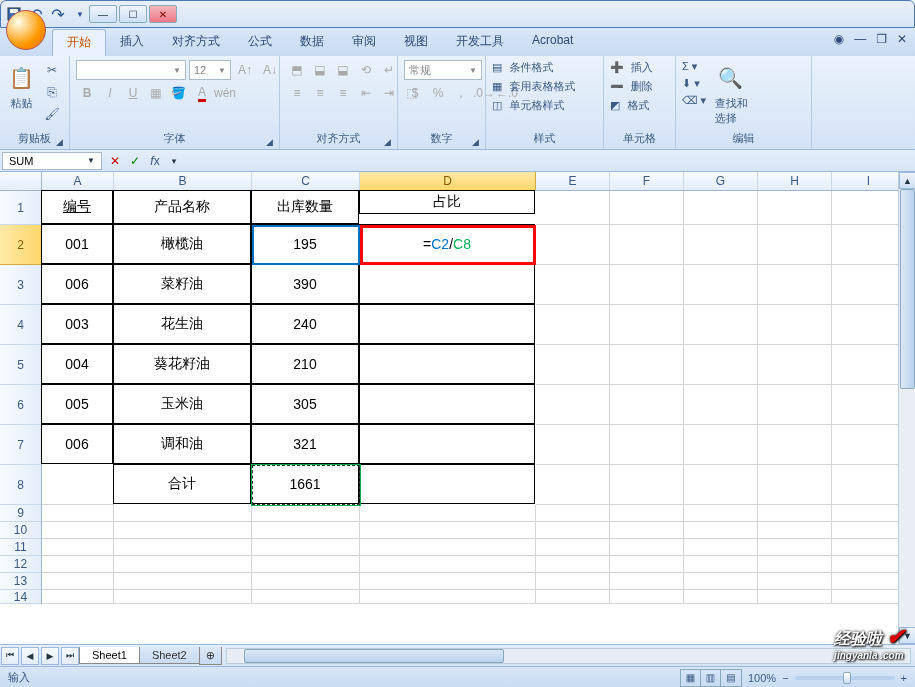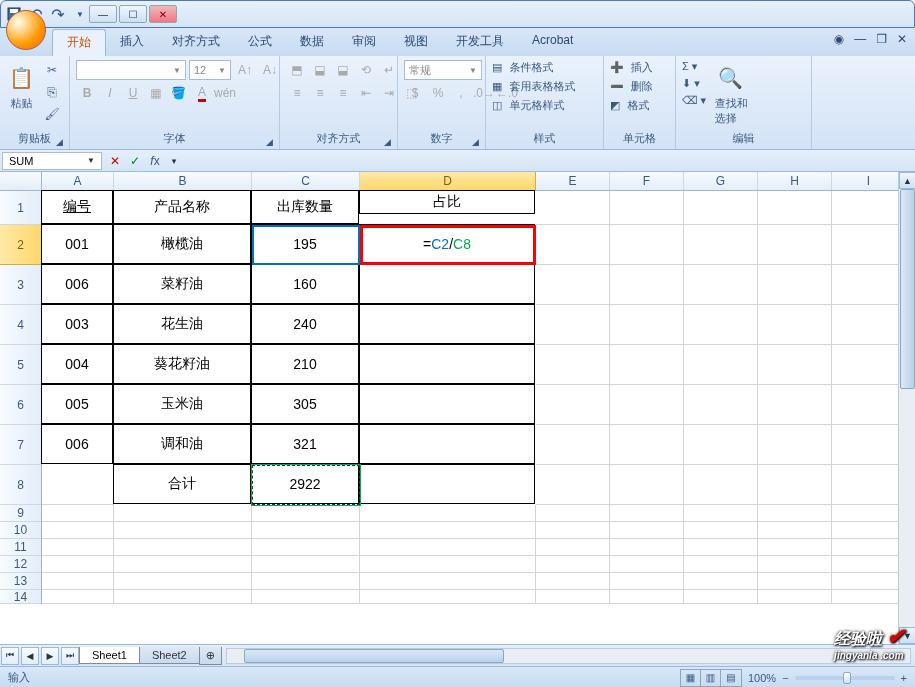--- a/index.html
+++ b/index.html
@@ -317,21 +317,21 @@
         <span style="color: rgb(0, 0, 0);">/</span>
         <span style="color: rgb(0, 176, 80);">C8</span>
       </div>
       <div class="gcell" style="left: 494px; top: 34px; width: 74px; height: 40px;"></div>
       <div class="gcell" style="left: 568px; top: 34px; width: 74px; height: 40px;"></div>
       <div class="gcell" style="left: 642px; top: 34px; width: 74px; height: 40px;"></div>
       <div class="gcell" style="left: 716px; top: 34px; width: 74px; height: 40px;"></div>
       <div class="gcell" style="left: 790px; top: 34px; width: 74px; height: 40px;"></div>
       <div class="gcell b" style="left: 0px; top: 74px; width: 72px; height: 40px;">006</div>
       <div class="gcell b" style="left: 72px; top: 74px; width: 138px; height: 40px;">菜籽油</div>
-      <div class="gcell b" style="left: 210px; top: 74px; width: 108px; height: 40px;">160</div>
+      <div class="gcell b" style="left: 210px; top: 74px; width: 108px; height: 40px;">390</div>
       <div class="gcell b" style="left: 318px; top: 74px; width: 176px; height: 40px;"></div>
       <div class="gcell" style="left: 494px; top: 74px; width: 74px; height: 40px;"></div>
       <div class="gcell" style="left: 568px; top: 74px; width: 74px; height: 40px;"></div>
       <div class="gcell" style="left: 642px; top: 74px; width: 74px; height: 40px;"></div>
       <div class="gcell" style="left: 716px; top: 74px; width: 74px; height: 40px;"></div>
       <div class="gcell" style="left: 790px; top: 74px; width: 74px; height: 40px;"></div>
       <div class="gcell b" style="left: 0px; top: 114px; width: 72px; height: 40px;">003</div>
       <div class="gcell b" style="left: 72px; top: 114px; width: 138px; height: 40px;">花生油</div>
       <div class="gcell b" style="left: 210px; top: 114px; width: 108px; height: 40px;">240</div>
       <div class="gcell b" style="left: 318px; top: 114px; width: 176px; height: 40px;"></div>
@@ -362,21 +362,21 @@
       <div class="gcell b" style="left: 72px; top: 234px; width: 138px; height: 40px;">调和油</div>
       <div class="gcell b" style="left: 210px; top: 234px; width: 108px; height: 40px;">321</div>
       <div class="gcell b" style="left: 318px; top: 234px; width: 176px; height: 40px;"></div>
       <div class="gcell" style="left: 494px; top: 234px; width: 74px; height: 40px;"></div>
       <div class="gcell" style="left: 568px; top: 234px; width: 74px; height: 40px;"></div>
       <div class="gcell" style="left: 642px; top: 234px; width: 74px; height: 40px;"></div>
       <div class="gcell" style="left: 716px; top: 234px; width: 74px; height: 40px;"></div>
       <div class="gcell" style="left: 790px; top: 234px; width: 74px; height: 40px;"></div>
       <div class="gcell" style="left: 0px; top: 274px; width: 72px; height: 40px;"></div>
       <div class="gcell b" style="left: 72px; top: 274px; width: 138px; height: 40px;">合计</div>
-      <div class="gcell b" style="left: 210px; top: 274px; width: 108px; height: 40px;">2922</div>
+      <div class="gcell b" style="left: 210px; top: 274px; width: 108px; height: 40px;">1661</div>
       <div class="gcell b" style="left: 318px; top: 274px; width: 176px; height: 40px;"></div>
       <div class="gcell" style="left: 494px; top: 274px; width: 74px; height: 40px;"></div>
       <div class="gcell" style="left: 568px; top: 274px; width: 74px; height: 40px;"></div>
       <div class="gcell" style="left: 642px; top: 274px; width: 74px; height: 40px;"></div>
       <div class="gcell" style="left: 716px; top: 274px; width: 74px; height: 40px;"></div>
       <div class="gcell" style="left: 790px; top: 274px; width: 74px; height: 40px;"></div>
       <div class="gcell" style="left: 0px; top: 314px; width: 72px; height: 17px;"></div>
       <div class="gcell" style="left: 72px; top: 314px; width: 138px; height: 17px;"></div>
       <div class="gcell" style="left: 210px; top: 314px; width: 108px; height: 17px;"></div>
       <div class="gcell" style="left: 318px; top: 314px; width: 176px; height: 17px;"></div>

